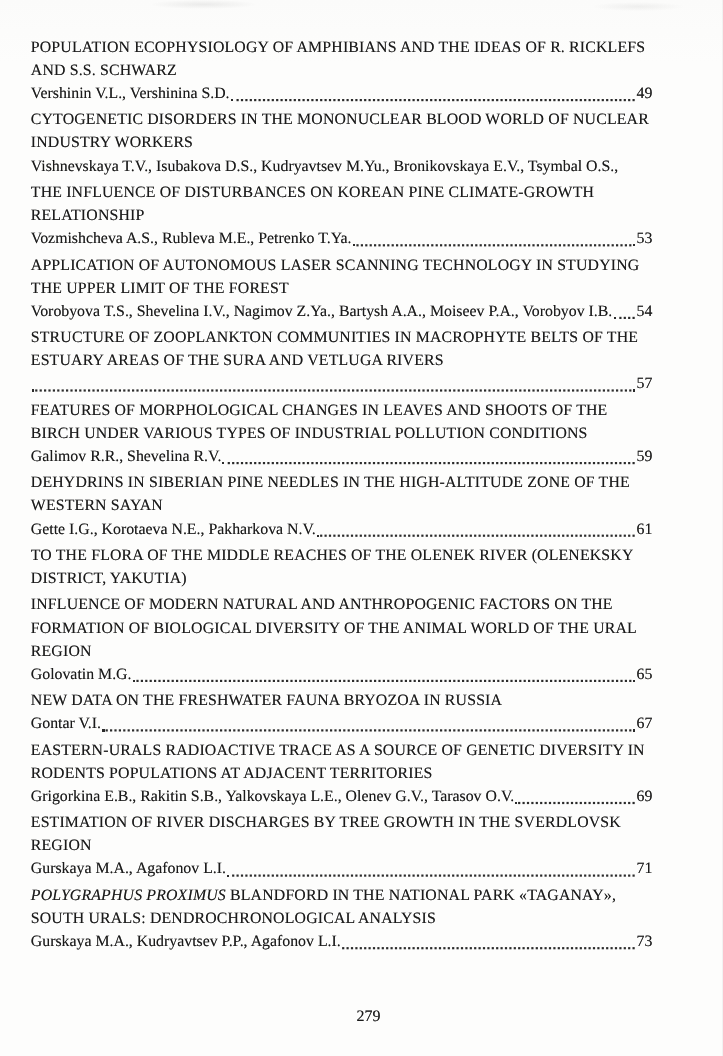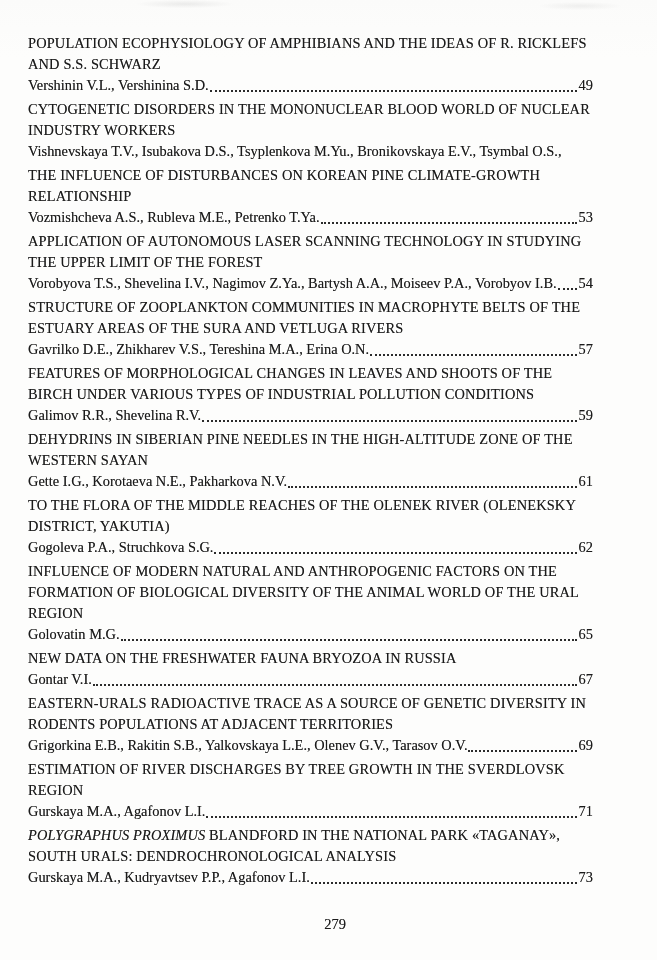--- a/index.html
+++ b/index.html
@@ -70,21 +70,21 @@
         <span class="authors">Vershinin V.L., Vershinina S.D.</span>
         <span class="dot-leader"></span>
         <span class="entry-page">49</span>
       </div>
     </div>
   </div>
 
   <div class="entry">
     <div class="entry-title"><span class="title-text">CYTOGENETIC DISORDERS IN THE MONONUCLEAR BLOOD WORLD OF NUCLEAR INDUSTRY WORKERS</span></div>
     <div class="authors-block">
-      <div class="authors-wrap-line">Vishnevskaya T.V., Isubakova D.S., Tsyplenkova M.Yu., Bronikovskaya E.V., Tsymbal O.S.,</div>
+      <div class="authors-wrap-line">Vishnevskaya T.V., Isubakova D.S., Kudryavtsev M.Yu., Bronikovskaya E.V., Tsymbal O.S.,</div>
     </div>
   </div>
 
   <div class="entry">
     <div class="entry-title"><span class="title-text">THE INFLUENCE OF DISTURBANCES ON KOREAN PINE CLIMATE-GROWTH RELATIONSHIP</span></div>
     <div class="authors-block">
 
       <div class="authors-line">
         <span class="authors">Vozmishcheva A.S., Rubleva M.E., Petrenko T.Ya.</span>
         <span class="dot-leader"></span>
@@ -103,21 +103,20 @@
         <span class="entry-page">54</span>
       </div>
     </div>
   </div>
 
   <div class="entry">
     <div class="entry-title"><span class="title-text">STRUCTURE OF ZOOPLANKTON COMMUNITIES IN MACROPHYTE BELTS OF THE ESTUARY AREAS OF THE SURA AND VETLUGA RIVERS</span></div>
     <div class="authors-block">
 
       <div class="authors-line">
-        <span class="authors">Gavrilko D.E., Zhikharev V.S., Tereshina M.A., Erina O.N.</span>
         <span class="dot-leader"></span>
         <span class="entry-page">57</span>
       </div>
     </div>
   </div>
 
   <div class="entry">
     <div class="entry-title"><span class="title-text">FEATURES OF MORPHOLOGICAL CHANGES IN LEAVES AND SHOOTS OF THE BIRCH UNDER VARIOUS TYPES OF INDUSTRIAL POLLUTION CONDITIONS</span></div>
     <div class="authors-block">
 
@@ -136,28 +135,20 @@
       <div class="authors-line">
         <span class="authors">Gette I.G., Korotaeva N.E., Pakharkova N.V.</span>
         <span class="dot-leader"></span>
         <span class="entry-page">61</span>
       </div>
     </div>
   </div>
 
   <div class="entry">
     <div class="entry-title"><span class="title-text">TO THE FLORA OF THE MIDDLE REACHES OF THE OLENEK RIVER (OLENEKSKY DISTRICT, YAKUTIA)</span></div>
-    <div class="authors-block">
-
-      <div class="authors-line">
-        <span class="authors">Gogoleva P.A., Struchkova S.G.</span>
-        <span class="dot-leader"></span>
-        <span class="entry-page">62</span>
-      </div>
-    </div>
   </div>
 
   <div class="entry">
     <div class="entry-title"><span class="title-text">INFLUENCE OF MODERN NATURAL AND ANTHROPOGENIC FACTORS ON THE FORMATION OF BIOLOGICAL DIVERSITY OF THE ANIMAL WORLD OF THE URAL REGION</span></div>
     <div class="authors-block">
 
       <div class="authors-line">
         <span class="authors">Golovatin M.G.</span>
         <span class="dot-leader"></span>
         <span class="entry-page">65</span>

